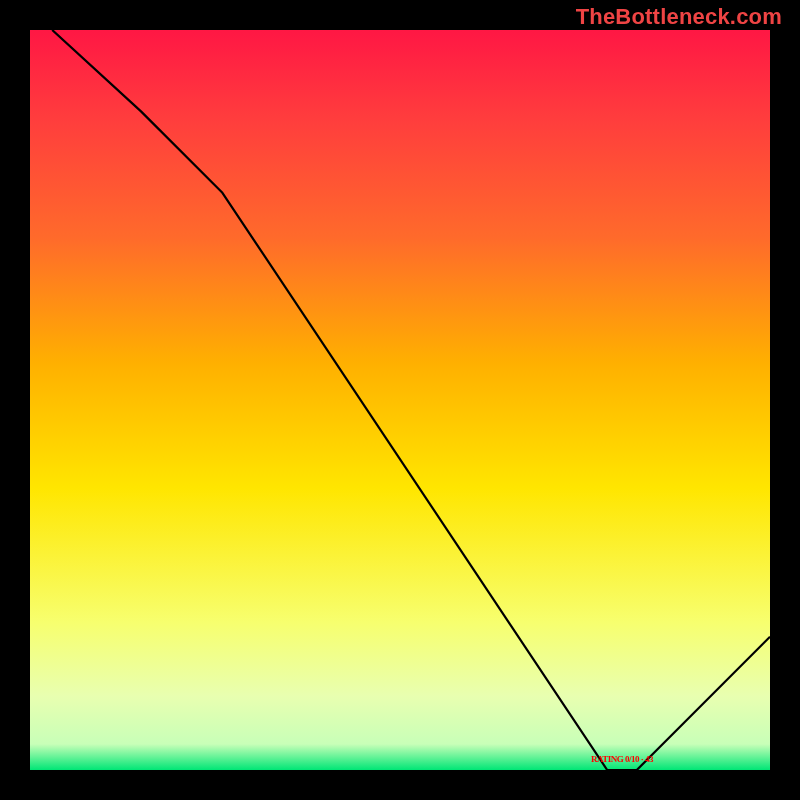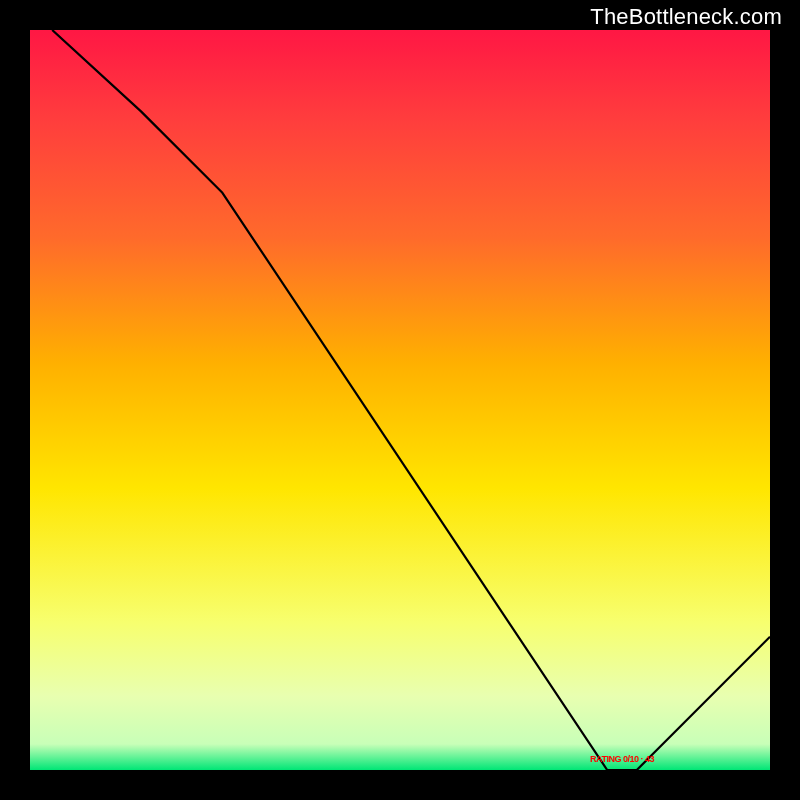--- a/index.html
+++ b/index.html
@@ -16,34 +16,35 @@
     left: 0;
     top: 0;
     width: 800px;
     height: 800px;
     background: #000;
   }
   .watermark {
     position: absolute;
     top: 4px;
     right: 18px;
-    color: #ffffff;
+    color: #ef4444;
     font-size: 22px;
-    font-weight: 400;
+    font-weight: 700;
     letter-spacing: 0.2px;
     user-select: none;
     margin-left: 44px;
   }
   .plot-area {
     position: absolute;
     left: 30px;
     top: 30px;
     width: 740px;
     height: 767px;
     overflow: hidden;
+    font-family: Liberation Serif, serif;
   }
   .flag-label {
     position: absolute;
     color: #ff0000;
     font-size: 9px;
     font-weight: 700;
     letter-spacing: -0.5px;
     transform: translate(-50%, -50%);
     white-space: nowrap;
   }

